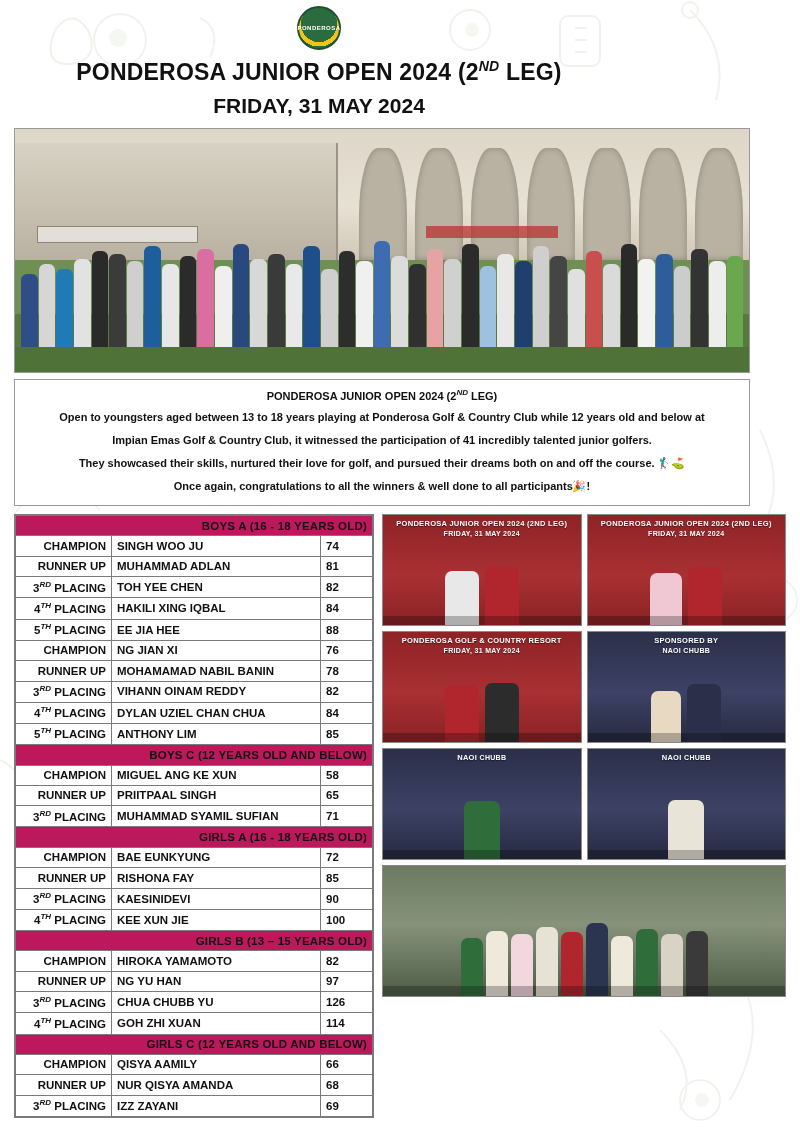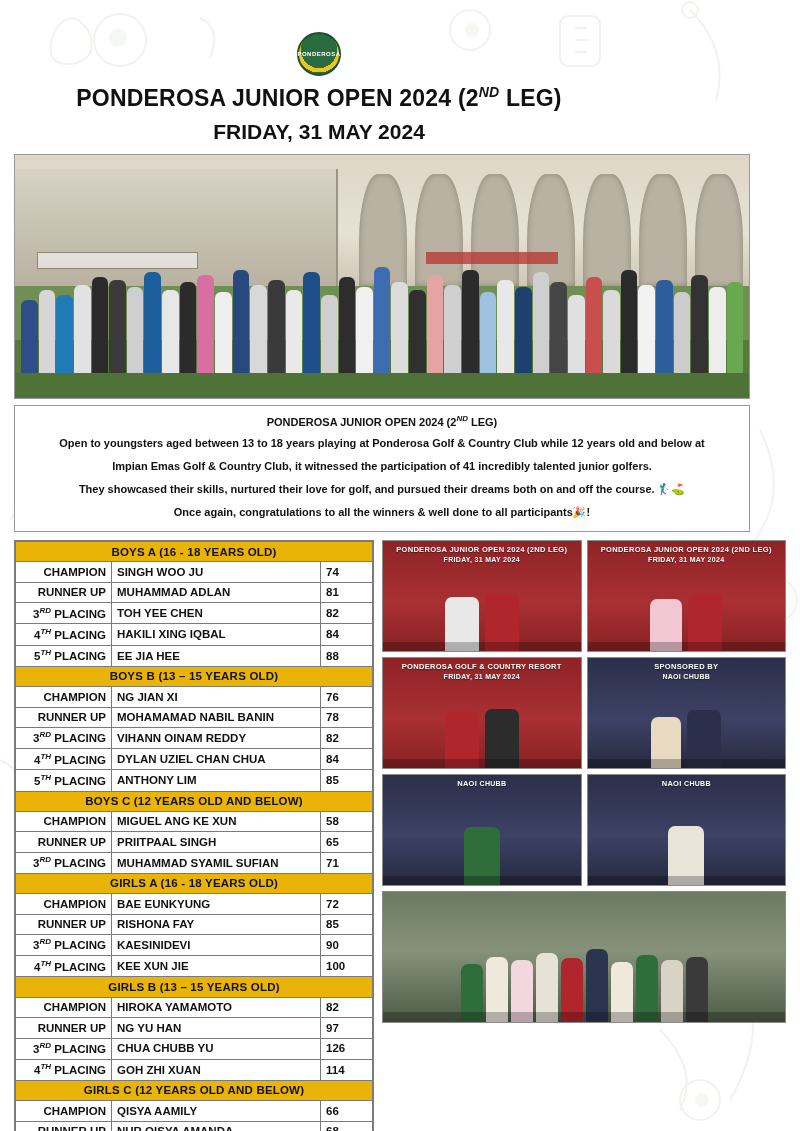--- a/index.html
+++ b/index.html
@@ -22,21 +22,21 @@
     z-index: 0;
     opacity: 0.20;
   }
   .bg-deco svg { width: 100%; height: 100%; display: block; }
 
   .page {
     position: relative;
     z-index: 2;
     width: 638px;
     height: 1131px;
-    padding: 28px 14px 6px 14px;
+    padding: 2px 14px 6px 14px;
   }
 
   
   .logo-wrap {
     display: flex;
     justify-content: center;
     align-items: center;
     height: 52px;
   }
   .logo {
@@ -160,22 +160,22 @@
     font-size: 11.5px;
   }
   table.res td {
     border: 1px solid #7a7a7a;
     padding: 2.5px 5px;
     font-weight: bold;
     line-height: 1.25;
     height: 19px;
   }
   td.cat {
-    text-align: center;
-    background: #eab308;
+    text-align: right;
+    background: #be185d;
     font-size: 11.5px;
     letter-spacing: .2px;
   }
   td.place { width: 96px; text-align: right; }
   td.place sup { font-size: 8px; font-style: italic; }
   td.name { }
   td.score { width: 52px; text-align: left; }
 
   
   .photos {
@@ -362,23 +362,20 @@
               <td class="place"><span>4</span><sup>TH</sup><span> PLACING</span></td>
               <td class="name">HAKILI XING IQBAL</td>
               <td class="score">84</td>
             </tr>
             <tr>
               <td class="place"><span>5</span><sup>TH</sup><span> PLACING</span></td>
               <td class="name">EE JIA HEE</td>
               <td class="score">88</td>
             </tr>
             <tr>
-              <td class="cat" colspan="3">BOYS B (13 – 15 YEARS OLD)</td>
-            </tr>
-            <tr>
               <td class="place">CHAMPION</td>
               <td class="name">NG JIAN XI</td>
               <td class="score">76</td>
             </tr>
             <tr>
               <td class="place">RUNNER UP</td>
               <td class="name">MOHAMAMAD NABIL BANIN</td>
               <td class="score">78</td>
             </tr>
             <tr>

